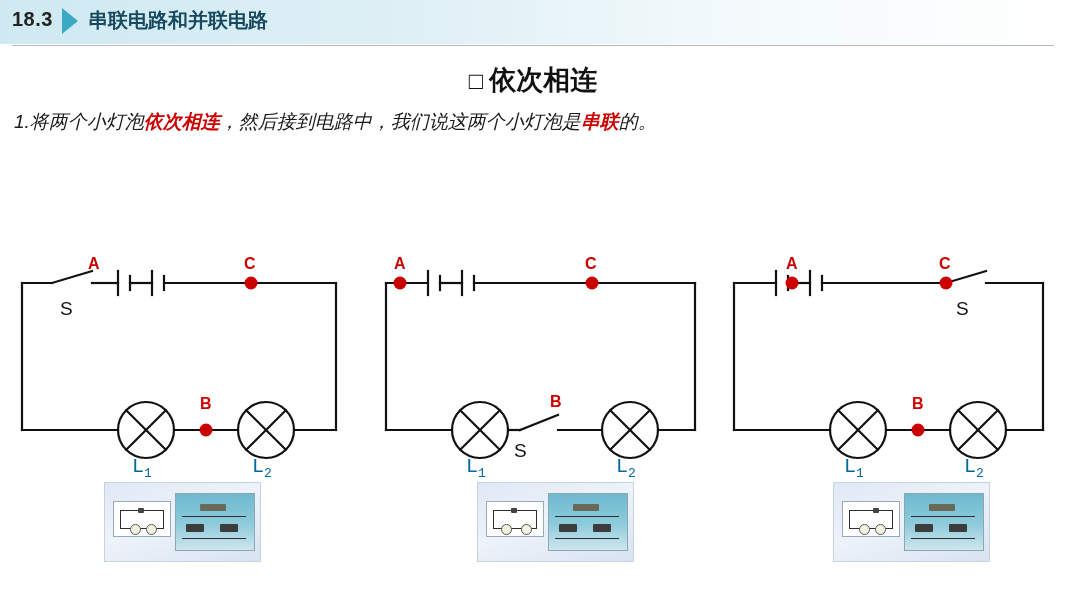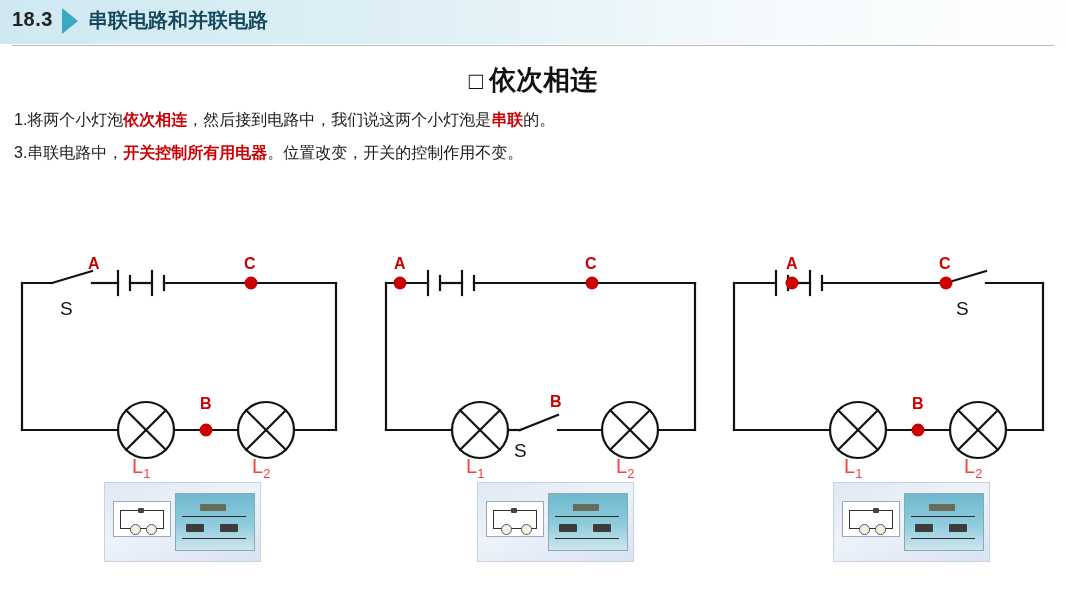--- a/index.html
+++ b/index.html
@@ -70,25 +70,26 @@
   }
 
   
   .lines {
     position: absolute;
     left: 14px;
     top: 112px;
     width: 1040px;
   }
   .line {
-    font-size: 16px;
+    font-size: 19px;
     color: #1a1a1a;
     line-height: 1.0;
     margin-bottom: 17px;
     white-space: nowrap;
+    font-style: italic;
   }
   .em {
     color: #cc0000;
     font-weight: bold;
   }
 
   
   .circuits {
     position: absolute;
     left: 0;
@@ -113,21 +114,22 @@
     color: #cc0000;
   }
   .label-s {
     position: absolute;
     font-size: 19px;
     color: #111111;
   }
   .label-l {
     position: absolute;
     font-size: 20px;
-    color: #ef4444;
+    color: #0369a1;
+    font-family: Liberation Mono, monospace;
   }
   .label-l sub {
     font-size: 13px;
   }
 
   
   .photo {
     position: absolute;
     top: 482px;
     width: 155px;
@@ -181,23 +183,20 @@
 </div>
 <div class="header-rule"></div>
 
 <div class="section-title">
   <span class="sq">□</span><span>依次相连</span>
 </div>
 
 <div class="lines">
   <div class="line">
     <span>1.将两个小灯泡</span><span class="em">依次相连</span><span>，然后接到电路中，我们说这两个小灯泡是</span><span class="em">串联</span><span>的。</span>
-  </div>
-  <div class="line">
-    <span>3.串联电路中，</span><span class="em">开关控制所有用电器</span><span>。位置改变，开关的控制作用不变。</span>
   </div>
 </div>
 
 <div class="circuits">
 
   <div class="circuit c1">
     <svg width="346" height="230" viewBox="0 0 346 230">
       <g stroke="#111111" stroke-width="2.2" fill="none" stroke-linecap="square">
 
         <line x1="16" y1="28" x2="46" y2="28"></line>

